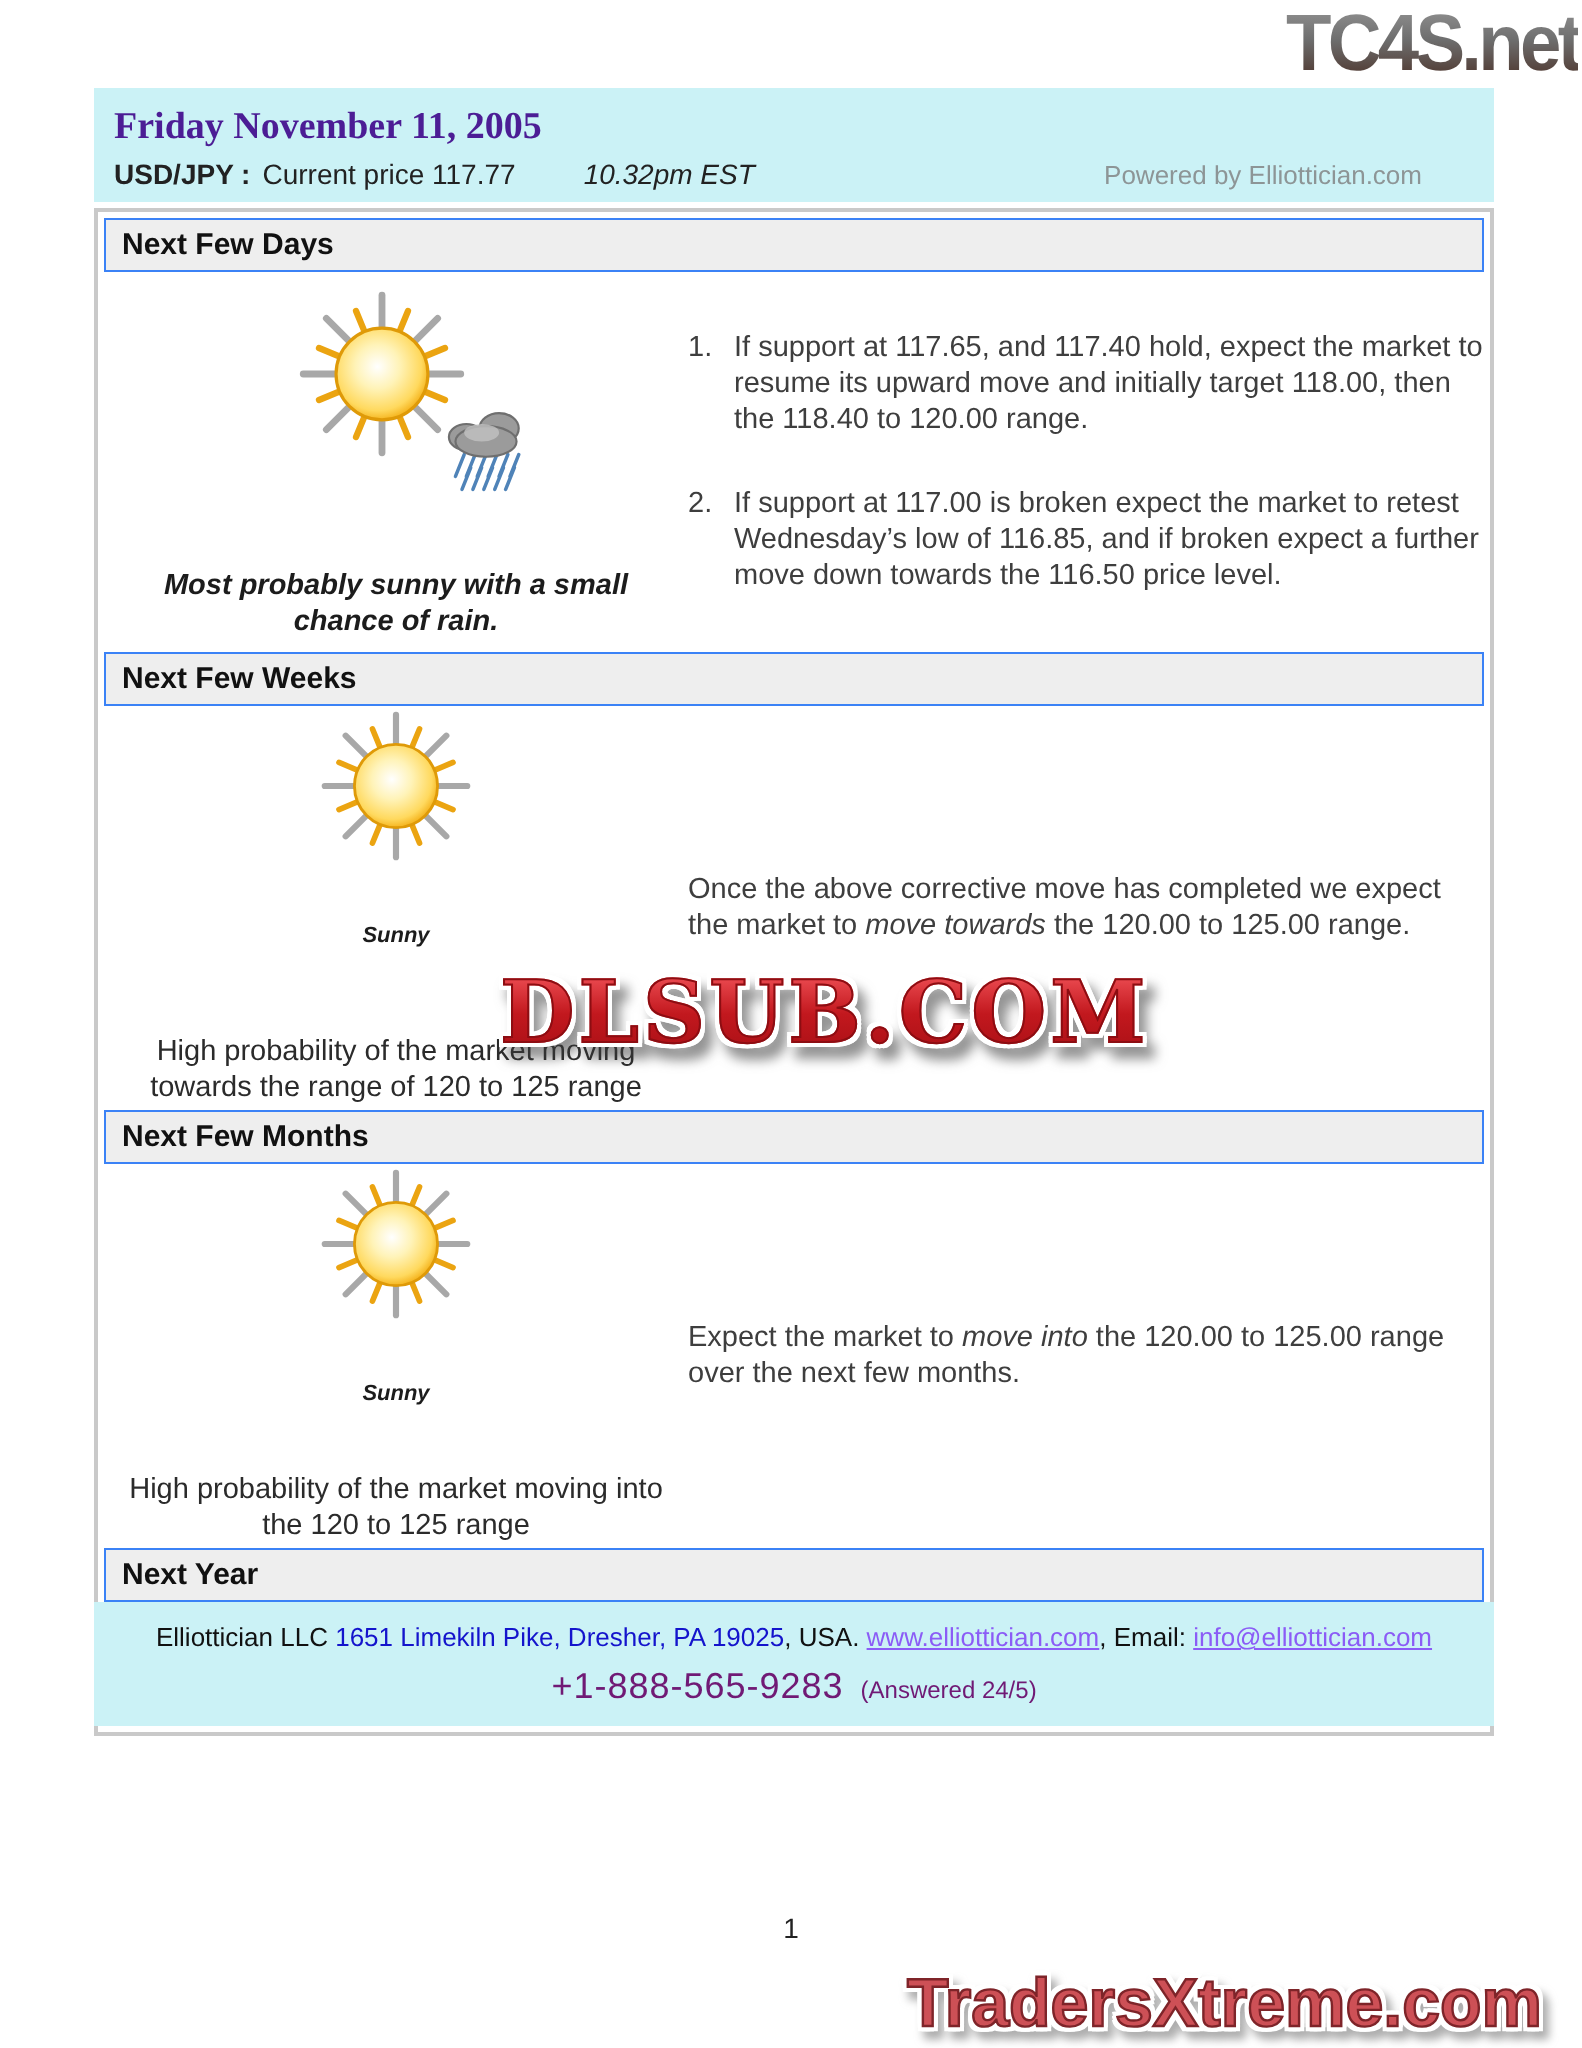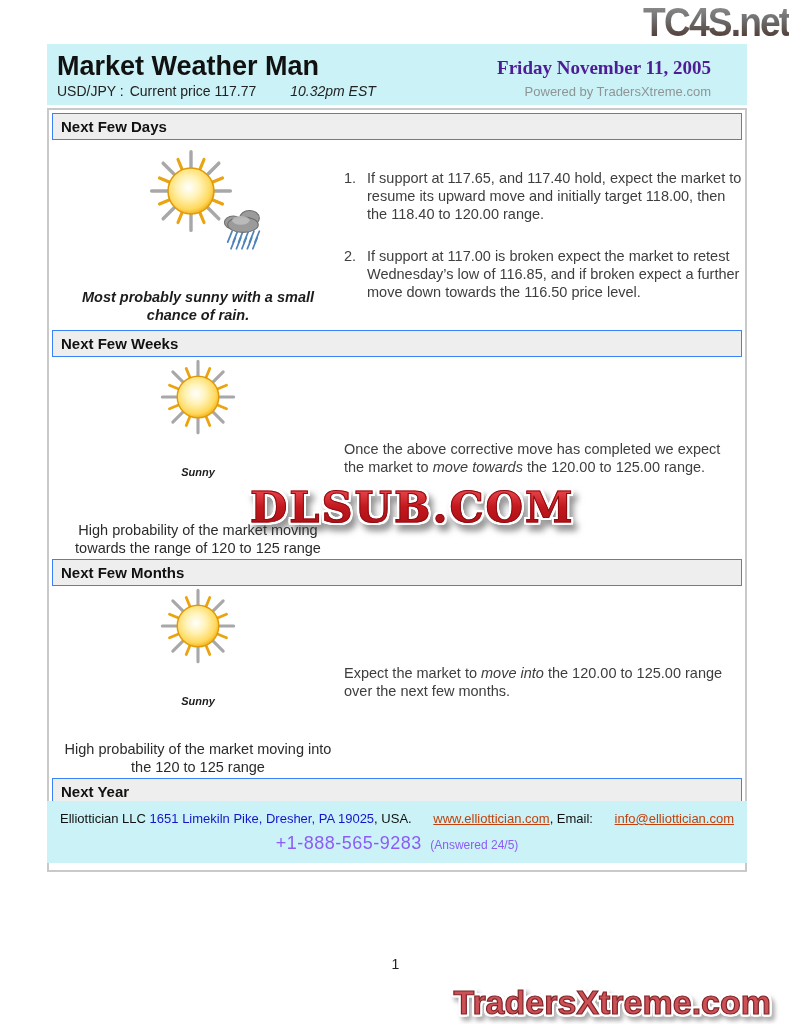--- a/index.html
+++ b/index.html
@@ -25,21 +25,21 @@
   }
 
   
   .doc { position: absolute; left: 47px; top: 44px; width: 700px; }
 
   .doc-header { background: #cbf2f6; padding: 7px 10px 6px 10px; }
   .header-row1 { display: flex; justify-content: space-between; align-items: flex-end; }
   .doc-title { font-size: 27px; font-weight: bold; color: #111; line-height: 30px; }
   .doc-date { font-size: 19px; font-weight: bold; color: #4c1d95; padding-right: 26px; line-height: 26px; font-family: Liberation Serif, serif; }
   .header-row2 { display: flex; align-items: baseline; margin-top: 2px; font-size: 14px; color: #222; }
-  .pair-label { font-weight: normal; }
+  .pair-label { font-weight: bold; }
   .price-text { margin-left: 6px; }
   .time-text { font-style: italic; margin-left: 34px; }
   .powered-by { margin-left: auto; color: #8d9596; font-size: 13px; padding-right: 26px; }
 
   
   .doc-body { border: 2px solid #c9c9c9; margin-top: 3px; background: #fff; padding: 1px; }
   .section-bar {
     background: #eeeeee; border: 1px solid #3b82f6;
     font-weight: bold; font-size: 15px; color: #111;
     padding: 4px 8px 4px 8px; margin: 2px;
@@ -107,22 +107,22 @@
   }
 
   
   .doc-footer {
     position: absolute; left: 47px; top: 801px; width: 700px;
     background: #cbf2f6; text-align: center;
     padding: 10px 0 9px 0;
   }
   .footer-line1 { font-size: 13px; color: #111; }
   .footer-line1 .blue { color: #1414cc; }
-  .footer-line1 a { color: #c2410c; text-decoration: underline; cursor: pointer; margin-left: 18px; }
-  .footer-line2 { margin-top: 7px; color: #8b5cf6; }
+  .footer-line1 a { color: #8b5cf6; text-decoration: underline; cursor: pointer; }
+  .footer-line2 { margin-top: 7px; color: #701a75; }
   .phone-number { font-size: 18px; letter-spacing: 0.5px; }
   .phone-note { font-size: 12px; margin-left: 4px; }
 
   .page-number { position: absolute; top: 956px; left: 0; width: 791px; text-align: center; font-size: 14px; color: #222; }
 
   
   .tx-logo {
     position: absolute; top: 983px; right: 20px; z-index: 6;
     font-weight: bold; font-size: 34px; letter-spacing: 0px;
     color: #cd5056;
@@ -145,28 +145,27 @@
     </radialGradient>
   </defs>
 </svg>
 
 <div class="tc4s-logo">TC4S.net</div>
 
 <div class="doc">
 
   <div class="doc-header">
     <div class="header-row1">
-      <div class="doc-title">Market Weather Man</div>
       <div class="doc-date">Friday November 11, 2005</div>
     </div>
     <div class="header-row2">
       <span class="pair-label">USD/JPY :</span>
       <span class="price-text">Current price 117.77</span>
       <span class="time-text">10.32pm EST</span>
-      <span class="powered-by">Powered by TradersXtreme.com</span>
+      <span class="powered-by">Powered by Elliottician.com</span>
     </div>
   </div>
 
   <div class="doc-body">
 
     <div class="section-bar">Next Few Days</div>
     <div class="section-content sc-days">
       <div class="col-left">
         <div class="sun-wrap">
           <svg class="sun-svg" width="84" height="84" viewBox="0 0 64 64">

